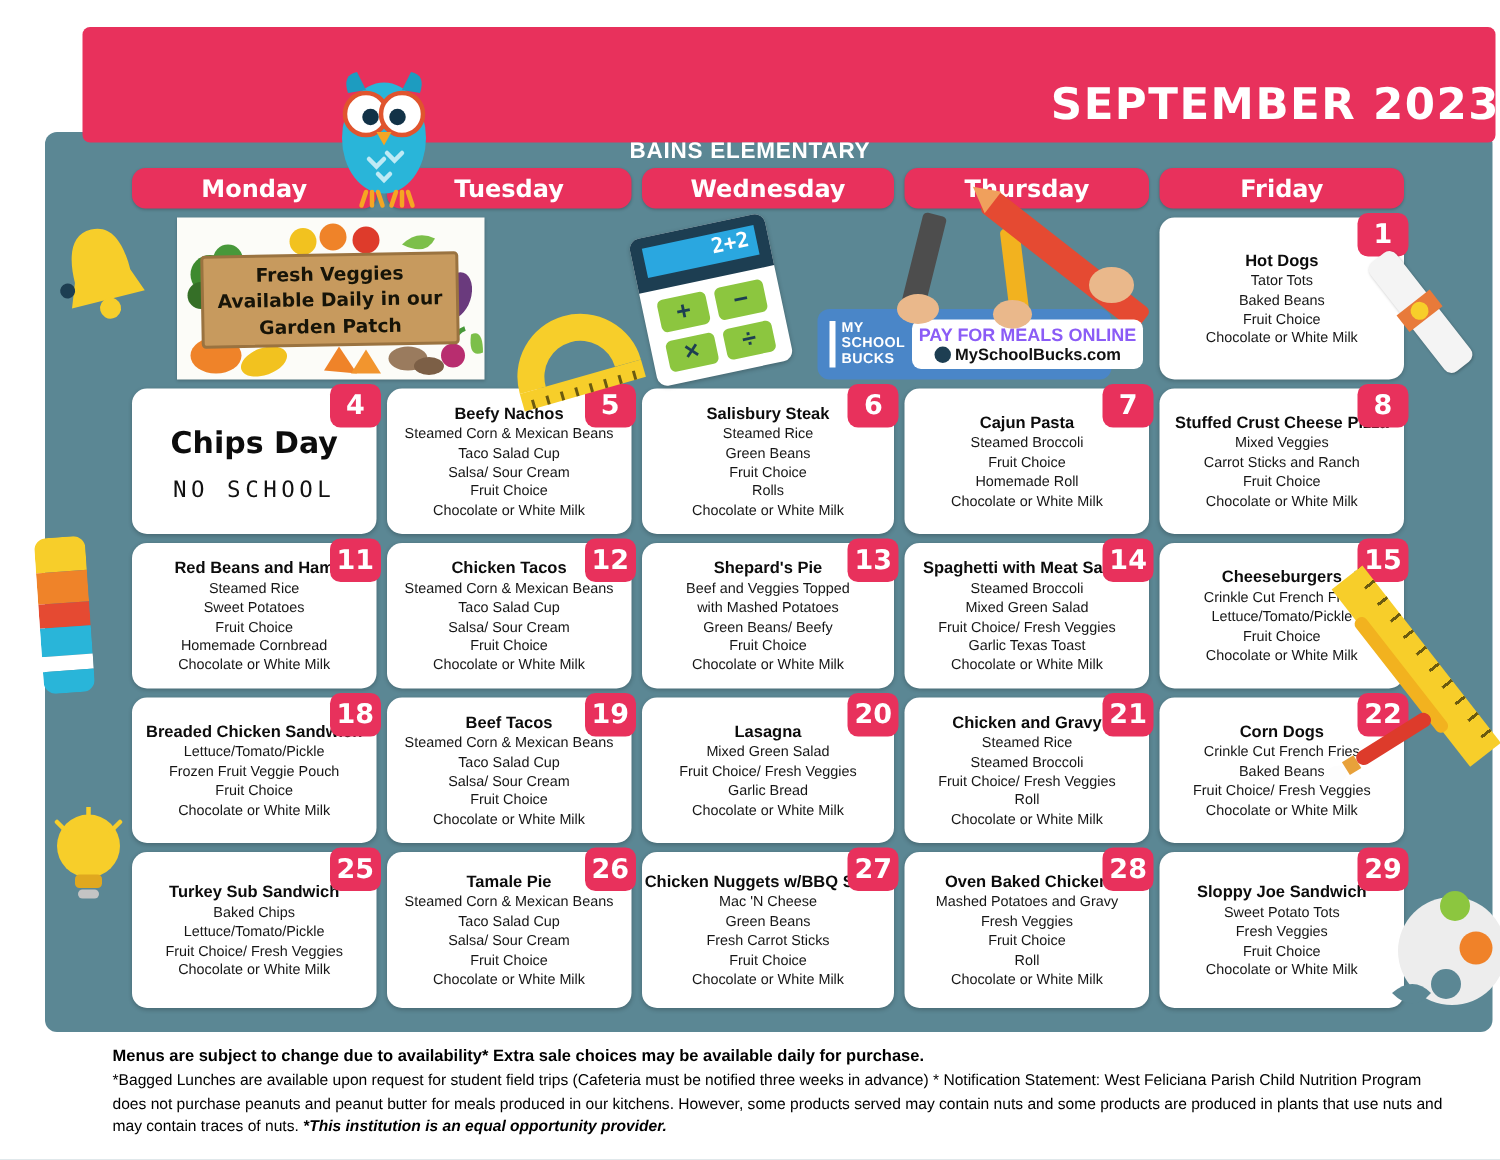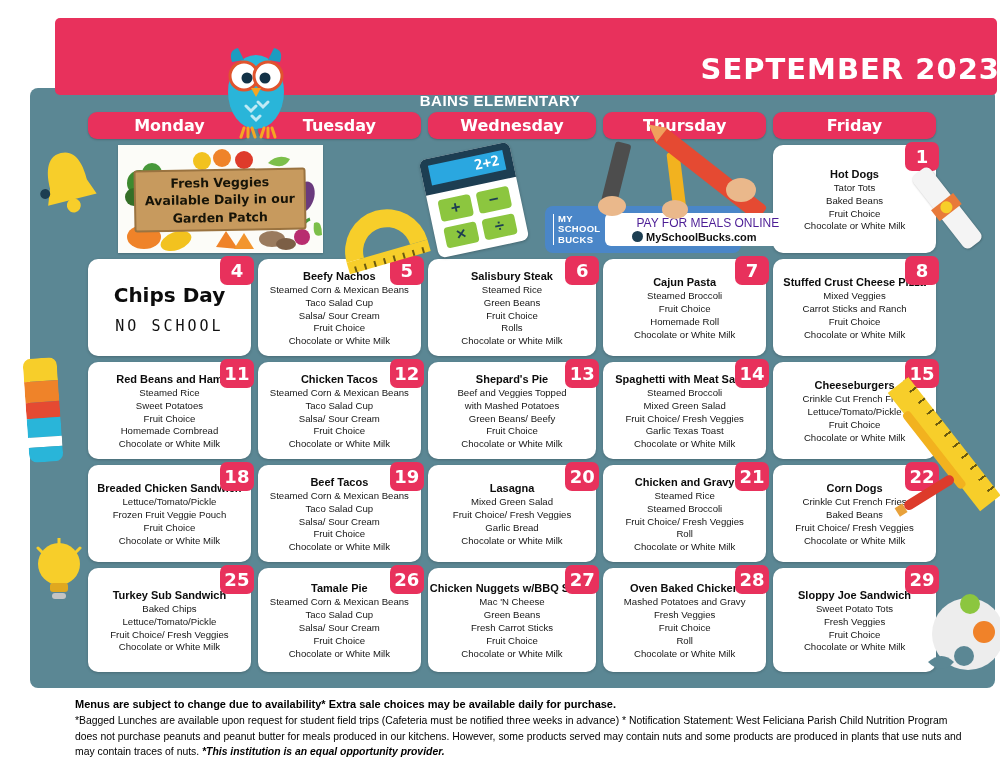--- a/index.html
+++ b/index.html
@@ -68,26 +68,26 @@
               border-radius:7px 7px 0 0; }
   .calc-display { position:absolute; left:8px; top:7px; right:8px; height:20px; background:#2aa7e0;
                   color:#fff; font-weight:bold; font-size:14px; text-align:right;
                   padding:1px 5px; font-family:"DejaVu Sans Mono", monospace; }
   .calc-keys { position:absolute; left:10px; top:43px; right:10px; bottom:8px;
                display:grid; grid-template-columns:1fr 1fr; gap:6px; }
   .calc-keys > div { background:#8cc63f; border-radius:4px; color:#1d3e52; font-weight:bold;
                      font-size:17px; display:flex; align-items:center; justify-content:center; }
   .msb { left:545px; top:206px; width:196px; height:47px; background:#4a86c8;
          border-radius:8px; display:flex; align-items:center; padding:4px; }
-  .msb-brand { margin-left:4px; border-left:1px solid #ffffff; padding-left:4px; }
+  .msb-brand { margin-left:4px; border-left:4px solid #ffffff; padding-left:4px; }
   .msb-brand > div { color:#fff; font-weight:bold; font-size:9.5px; line-height:1.1;
                      letter-spacing:.3px; }
   .msb-panel { flex:1; margin-left:5px; background:#fff; border-radius:6px;
                padding:3px 4px; text-align:center; }
-  .msb-head { color:#4c1d95; font-weight:normal; font-size:12px; white-space:nowrap;margin-left:27px; }
+  .msb-head { color:#8b5cf6; font-weight:bold; font-size:12px; white-space:nowrap; }
   .msb-row { display:flex; align-items:flex-start; justify-content:center; gap:3px; margin-top:1px; }
   .msb-dot { width:11px; height:11px; border-radius:50%; background:#1d3e52; }
   .msb-url { font-weight:bold; font-size:11px; color:#111; white-space:nowrap; }
   .pencil { position:absolute; z-index:2; }
   .hand { position:absolute; background:#eab88b; border-radius:50%; z-index:3; }
   .scroll { left:936px; top:162px; width:22px; height:92px; background:#f4f4f4;
             border-radius:6px; transform:rotate(-38deg); box-shadow:0 1px 2px rgba(0,0,0,.25); }
   .scroll-band { position:absolute; left:-3px; right:-3px; top:38px; height:14px; background:#e87a3a; }
   .scroll-dot { position:absolute; left:5px; top:39px; width:12px; height:12px;
                 border-radius:50%; background:#f7ce2a; }

